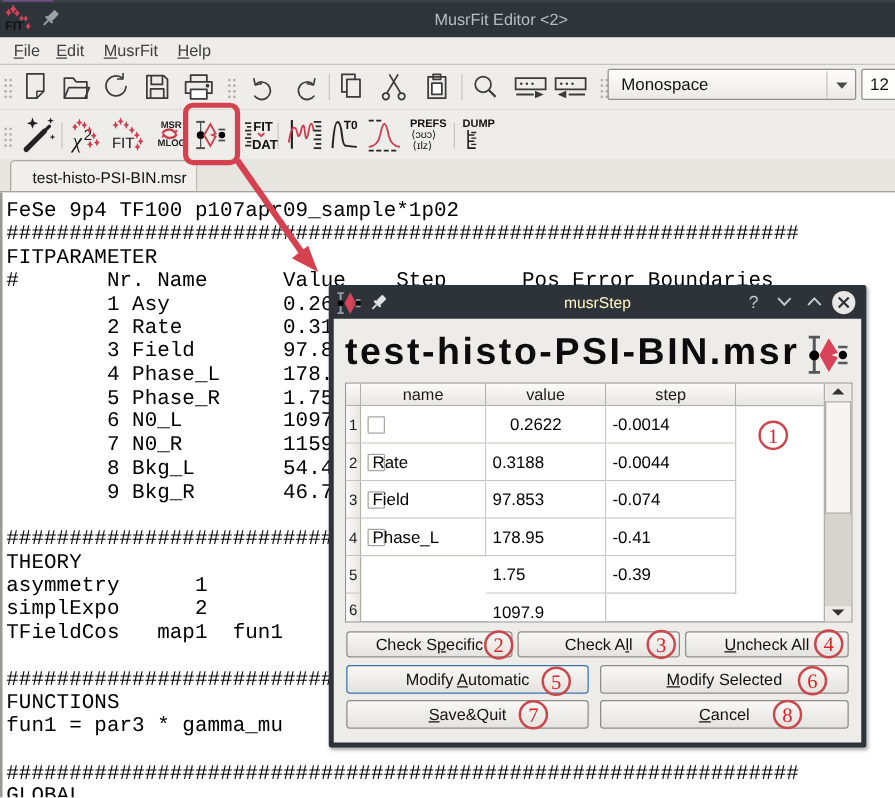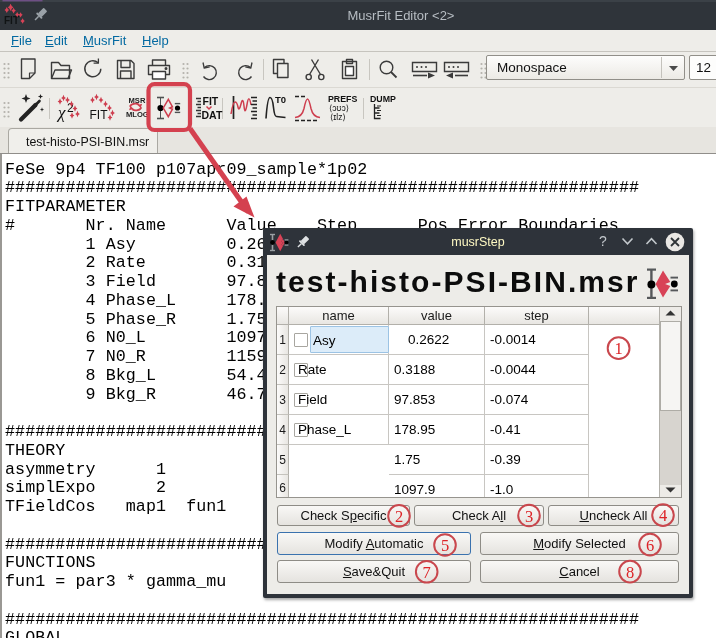--- a/index.html
+++ b/index.html
@@ -1,20 +1,20 @@
 <!DOCTYPE html>
 <html><head><meta charset="utf-8">
 <style>
   html,body{margin:0;padding:0;}
   body{width:716px;height:638px;position:relative;overflow:hidden;background:#fff;font-family:"Liberation Sans",sans-serif;}
   .abs{position:absolute;}
   #titlebar{left:0;top:0;width:716px;height:30px;background:#2f343a;}
   #wtitle{left:0;top:0;width:802px;height:30px;line-height:31px;text-align:center;color:#b7bdc3;font-size:13px;}
   #menubar{left:0;top:30px;width:716px;height:21px;background:#eeede9;border-bottom:1px solid #c6c4be;}
-  .mi{position:absolute;top:0;height:21px;line-height:22px;font-size:13px;color:#0369a1;}
+  .mi{position:absolute;top:0;height:21px;line-height:22px;font-size:13px;color:#404040;}
   #toolbar1{left:0;top:52px;width:716px;height:35px;background:#eeede9;}
   #toolbar2{left:0;top:87px;width:716px;height:40px;background:#eeede9;border-top:1px solid #dbd9d3;}
   #tabbar{left:0;top:127px;width:716px;height:27px;background:#e7e5e0;}
   #tab{left:8px;top:1px;width:150px;height:25px;background:#f0efeb;border:1px solid #aaa8a2;border-bottom:none;border-radius:4px 4px 0 0;font-size:12.4px;line-height:26px;text-align:left;padding-left:17px;box-sizing:border-box;color:#111;}
   #tabline{left:0;top:153px;width:716px;height:1px;background:#908e8a;}
   #editor{left:0;top:154px;width:716px;height:484px;background:#fff;border-left:2px solid #9a9894;box-sizing:border-box;overflow:hidden;}
   #edpre{position:absolute;left:3px;top:6.6px;margin:0;font-family:"Liberation Mono",monospace;font-size:16.7px;line-height:18.75px;color:#000;letter-spacing:0.05px;}
   #combo{left:486px;top:55px;width:199px;height:25px;background:linear-gradient(#fdfdfc,#eceae5);border:1px solid #918f89;border-radius:2px;box-sizing:border-box;}
   #combo .txt{position:absolute;left:10px;top:0;line-height:24px;font-size:13.5px;color:#111;}
   #combo .sep{position:absolute;right:22px;top:1px;bottom:1px;width:1px;background:#c4c2bc;}
@@ -308,21 +308,20 @@
       <div class="hcell" style="left:312px;width:70px;border-right:none"></div>
       <div class="vcell" style="top:18px;height:30px;line-height:30px">1</div>
       <div class="vcell" style="top:48px;height:30px;line-height:30px">2</div>
       <div class="vcell" style="top:78px;height:30px;line-height:30px">3</div>
       <div class="vcell" style="top:108px;height:30px;line-height:30px">4</div>
       <div class="vcell" style="top:138px;height:30px;line-height:30px">5</div>
       <div class="vcell" style="top:168px;height:22px;line-height:26px;border-bottom:none">6</div>
 
       <div class="cell" style="left:12px;top:18px;width:100px;height:30px">
           <span class="cb"></span>
-          <span style="position:absolute;left:21px;top:0.5px;width:78.5px;bottom:1px;background:#dcecf9;border:1px solid #9cc3e4;border-radius:1px;line-height:27px;padding-left:2px;box-sizing:border-box;">Asy</span>
         </div>
       <div class="cell" style="left:12px;top:48px;width:100px;height:30px">
           <span class="cb"></span>
           <span class="nm">Rate</span>
         </div>
       <div class="cell" style="left:12px;top:78px;width:100px;height:30px">
           <span class="cb"></span>
           <span class="nm">Field</span>
         </div>
       <div class="cell" style="left:12px;top:108px;width:100px;height:30px">
@@ -333,21 +332,20 @@
       <div class="cell" style="left:112px;top:48px;width:96px;height:30px;line-height:29px;padding-left:5px">0.3188</div>
       <div class="cell" style="left:112px;top:78px;width:96px;height:30px;line-height:29px;padding-left:5px">97.853</div>
       <div class="cell" style="left:112px;top:108px;width:96px;height:30px;line-height:29px;padding-left:5px">178.95</div>
       <div class="cell" style="left:112px;top:138px;width:96px;height:30px;line-height:29px;padding-left:5px">1.75</div>
       <div class="cell" style="left:112px;top:168px;width:96px;height:22px;line-height:29px;padding-left:5px;border-bottom:none">1097.9</div>
       <div class="cell" style="left:208px;top:18px;width:104px;height:30px;line-height:29px;padding-left:5px">-0.0014</div>
       <div class="cell" style="left:208px;top:48px;width:104px;height:30px;line-height:29px;padding-left:5px">-0.0044</div>
       <div class="cell" style="left:208px;top:78px;width:104px;height:30px;line-height:29px;padding-left:5px">-0.074</div>
       <div class="cell" style="left:208px;top:108px;width:104px;height:30px;line-height:29px;padding-left:5px">-0.41</div>
       <div class="cell" style="left:208px;top:138px;width:104px;height:30px;line-height:29px;padding-left:5px">-0.39</div>
-      <div class="cell" style="left:208px;top:168px;width:104px;height:22px;line-height:29px;padding-left:5px;border-bottom:none">-1.0</div>
       <div id="sbar">
         <svg width="21" height="190" viewBox="0 0 21 190" style="position:absolute;left:0;top:0">
           <rect x="0" y="0" width="21" height="190" fill="#edebe7"></rect>
           <rect x="0" y="104" width="21" height="74" fill="#d7d4cf"></rect>
           <rect x="0.5" y="14.5" width="20" height="89" fill="#f6f5f3" stroke="#aeaca6" stroke-width="1"></rect>
           <path d="M5.5,8.5 L15.5,8.5 L10.5,3.5 Z" fill="#333"></path>
           <path d="M5.5,180.5 L15.5,180.5 L10.5,185.5 Z" fill="#333"></path>
         </svg>
       </div>
     </div>

